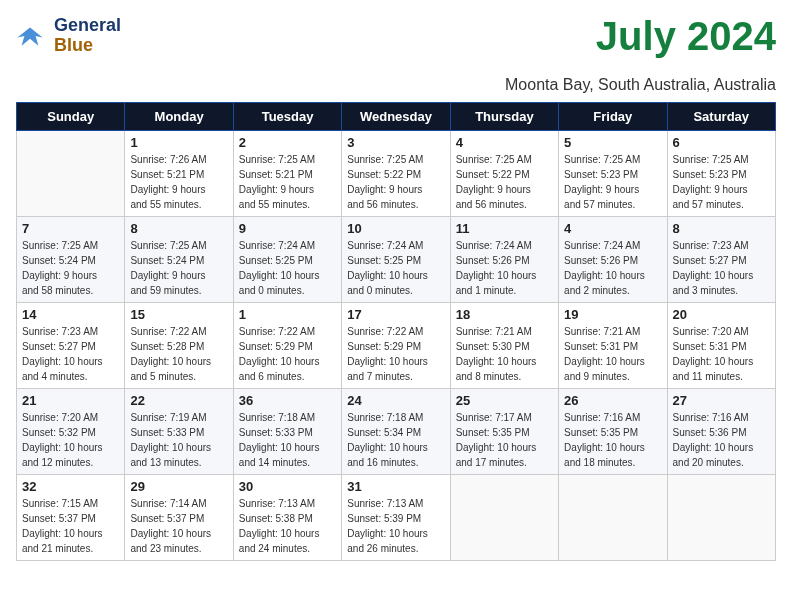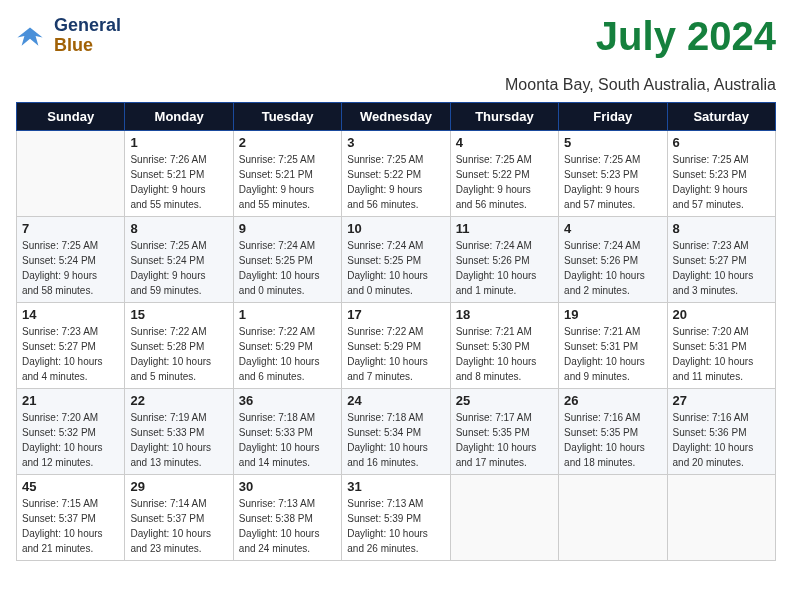--- a/index.html
+++ b/index.html
@@ -232,21 +232,21 @@
           <div class="day-num">26</div>
           <div class="day-info">Sunrise: 7:16 AM<br>Sunset: 5:35 PM<br>Daylight: 10 hours<br>and 18 minutes.</div>
         </td>
         <td>
           <div class="day-num">27</div>
           <div class="day-info">Sunrise: 7:16 AM<br>Sunset: 5:36 PM<br>Daylight: 10 hours<br>and 20 minutes.</div>
         </td>
       </tr>
       <tr>
         <td>
-          <div class="day-num">45</div>
+          <div class="day-num">32</div>
           <div class="day-info">Sunrise: 7:15 AM<br>Sunset: 5:37 PM<br>Daylight: 10 hours<br>and 21 minutes.</div>
         </td>
         <td>
           <div class="day-num">29</div>
           <div class="day-info">Sunrise: 7:14 AM<br>Sunset: 5:37 PM<br>Daylight: 10 hours<br>and 23 minutes.</div>
         </td>
         <td>
           <div class="day-num">30</div>
           <div class="day-info">Sunrise: 7:13 AM<br>Sunset: 5:38 PM<br>Daylight: 10 hours<br>and 24 minutes.</div>
         </td>

